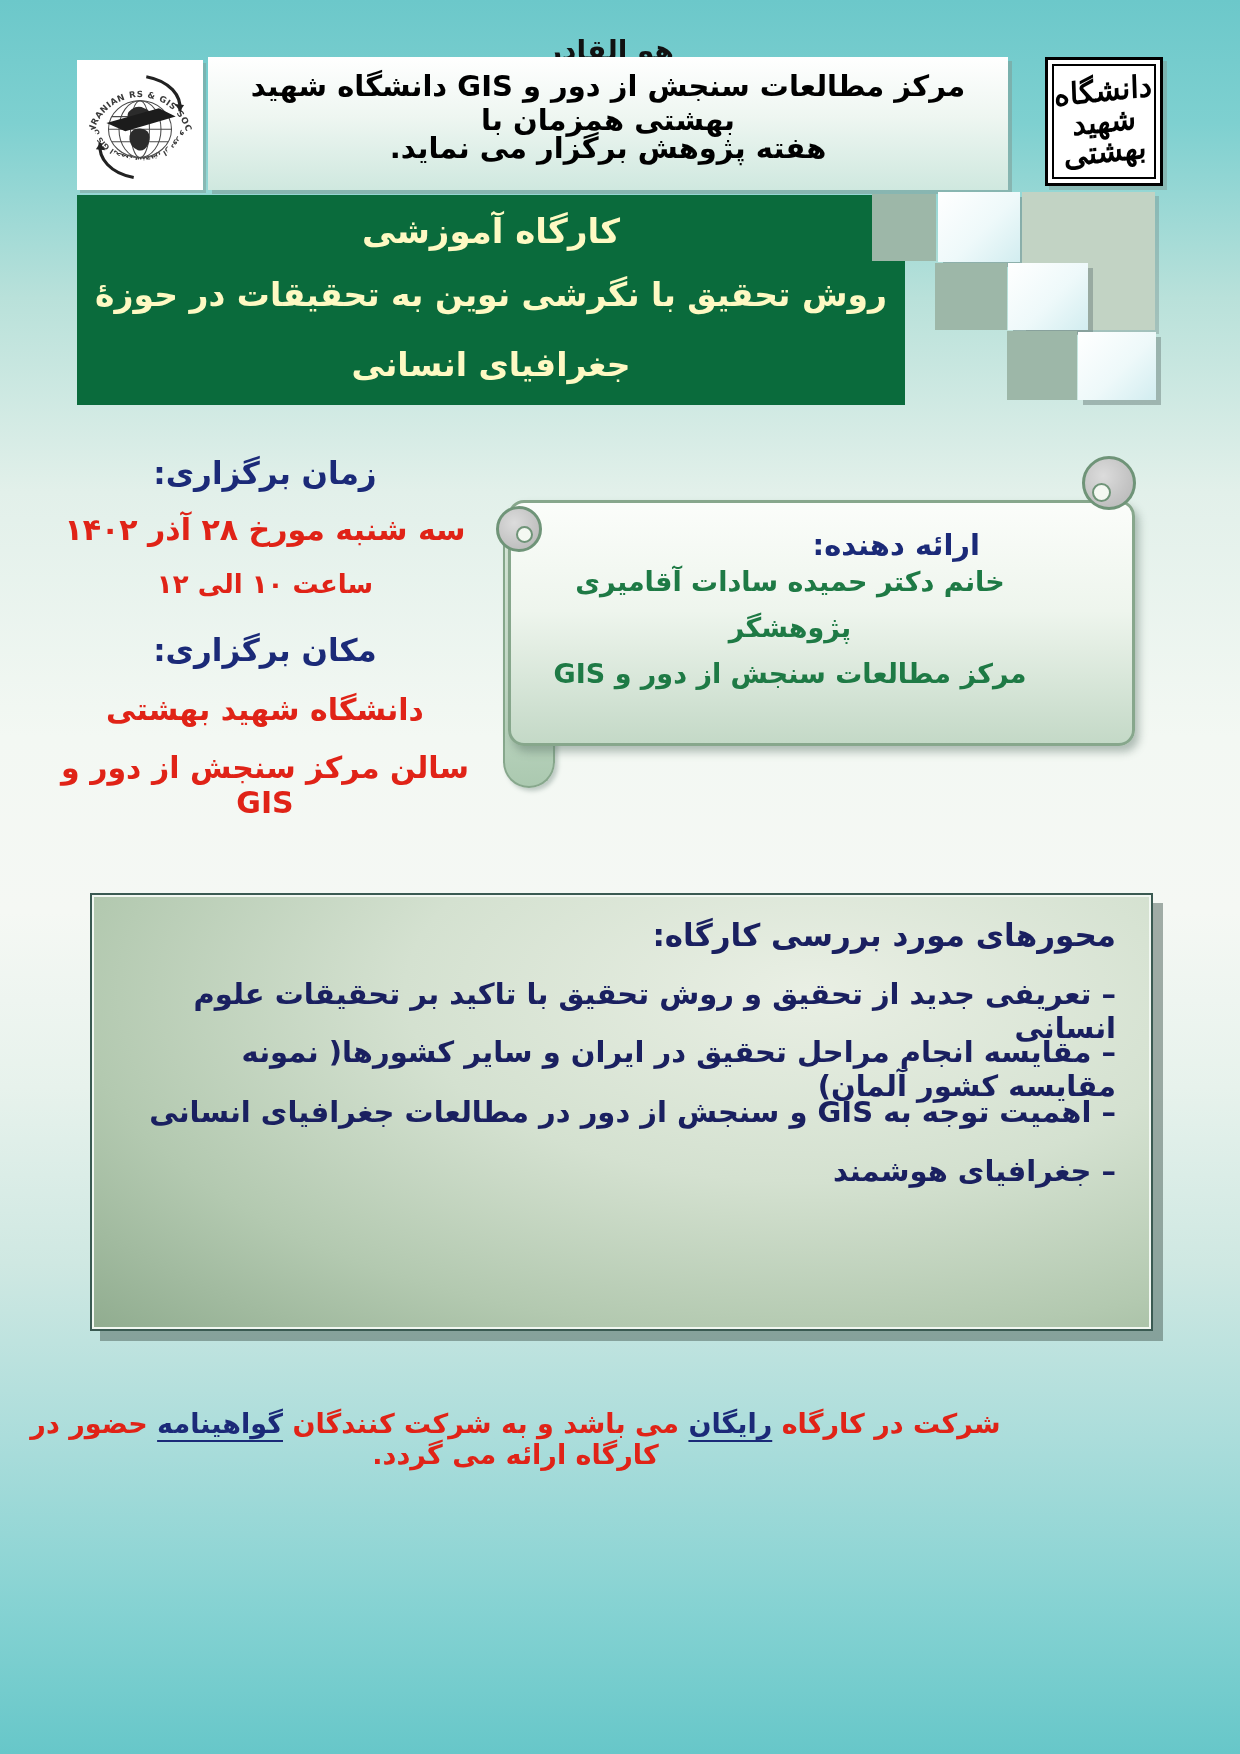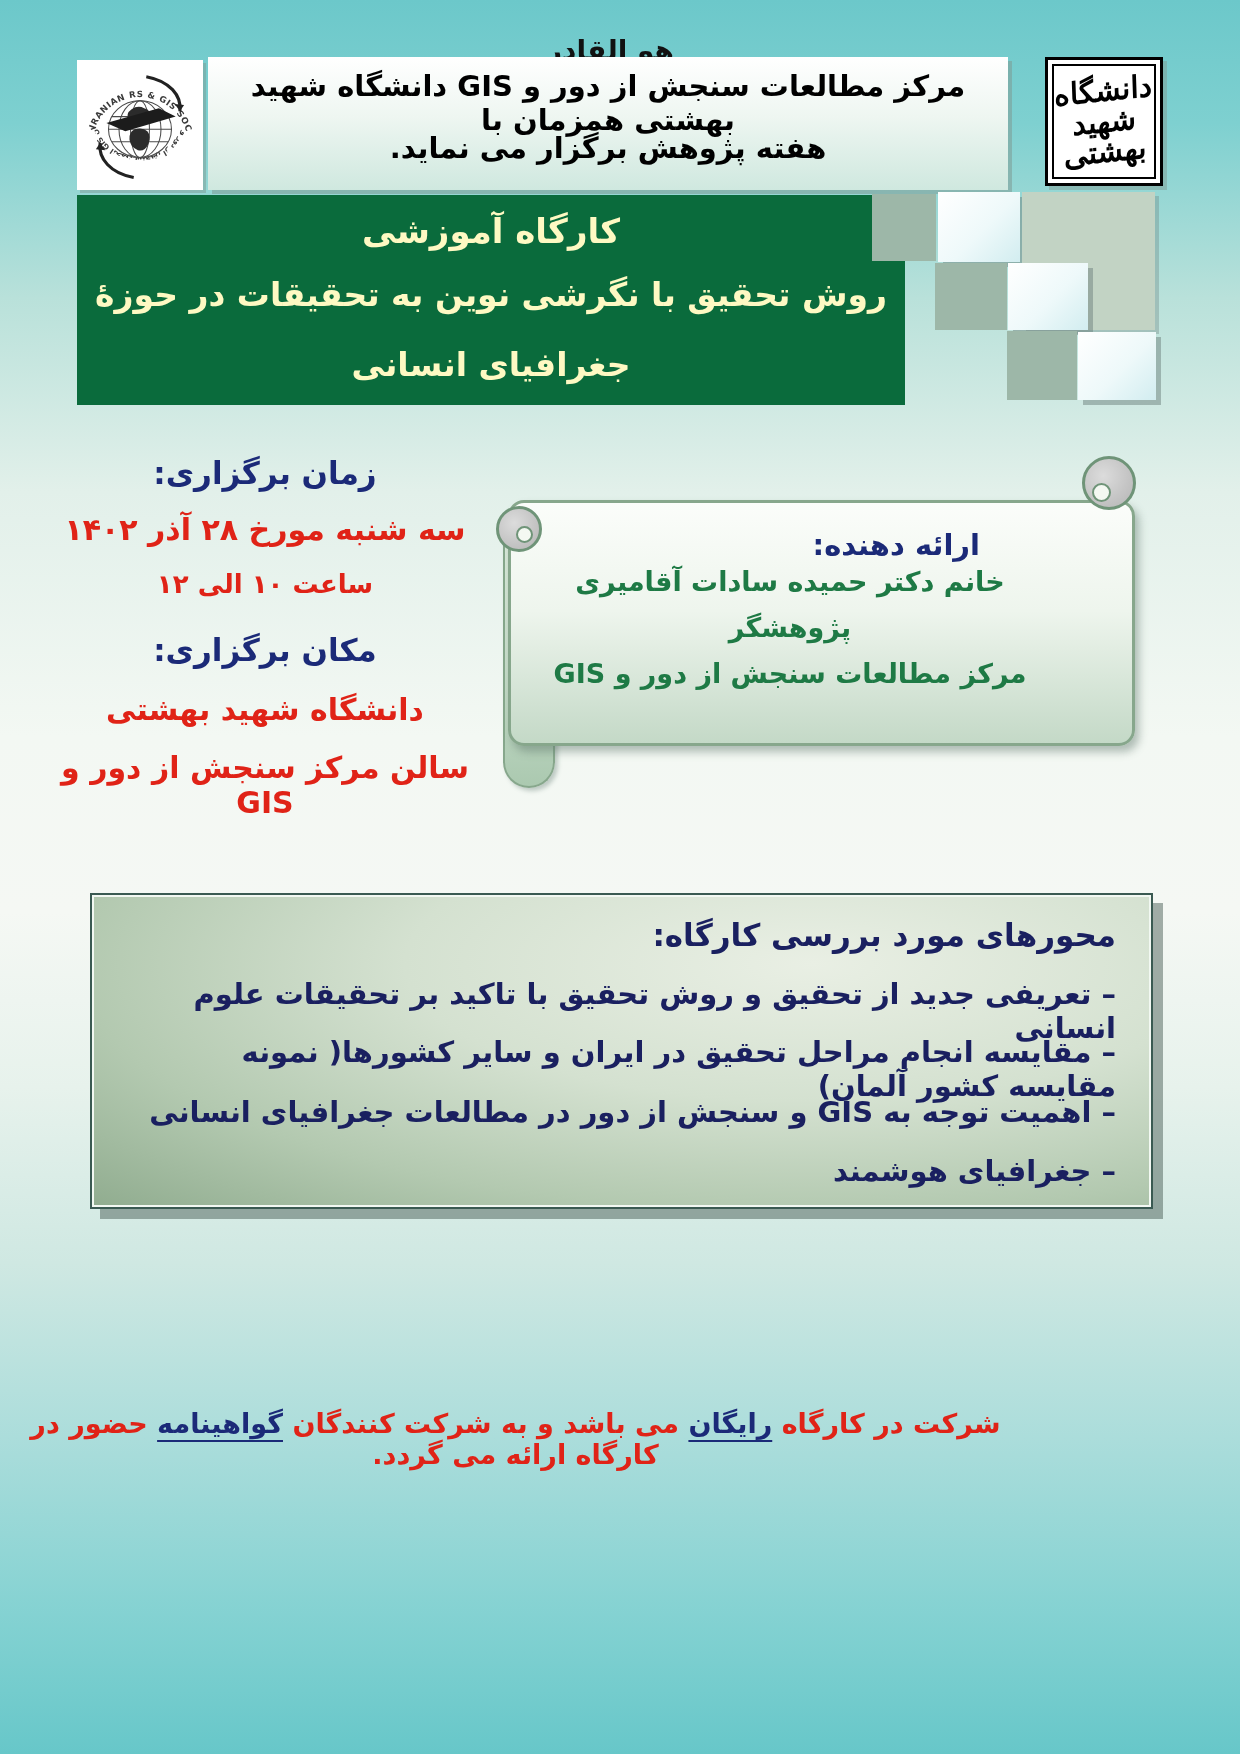--- a/index.html
+++ b/index.html
@@ -63,21 +63,21 @@
   .curl-right .notch{position:absolute;left:7px;bottom:5px;width:15px;height:15px;border-radius:50%;background:#f4f8f2;border:2px solid #6f9478;}
   .curl-left{left:496px;top:506px;width:46px;height:46px;}
   .curl-left .notch{position:absolute;right:6px;bottom:6px;width:13px;height:13px;border-radius:50%;background:#f4f8f2;border:2px solid #6f9478;}
   .presenter-label{left:530px;top:528px;width:450px;text-align:right;direction:rtl;font-size:29px;font-weight:bold;}
   .presenter-line{left:520px;width:540px;text-align:center;direction:rtl;font-weight:bold;color:#1e7a45;font-size:27px;}
   .p-name{top:566px;}
   .p-role{top:612px;}
   .p-affil{top:658px;}
   
   .topics{
-    left:90px;top:893px;width:1063px;height:316px;box-sizing:border-box;direction:rtl;
+    left:90px;top:893px;width:1063px;height:438px;box-sizing:border-box;direction:rtl;
     background:radial-gradient(ellipse at 68% 22%,#e9efe4 0%,#d4e1d0 40%,#b3c9b0 72%,#90ac8f 100%);
     border:2px solid #3a5a52;
     box-shadow:inset 0 0 0 2px #f2f8f2, 10px 10px 0 rgba(75,95,88,.5);
     padding:0 49px;color:#1a2060;font-weight:bold;
   }
   .topics div{position:absolute;right:35px;left:35px;text-align:right;}
   .t-head{top:22px;font-size:31px;}
   .t-i0{top:82px;font-size:29px;}
   .t-i1{top:140px;font-size:29px;}
   .t-i2{top:200px;font-size:29px;}

